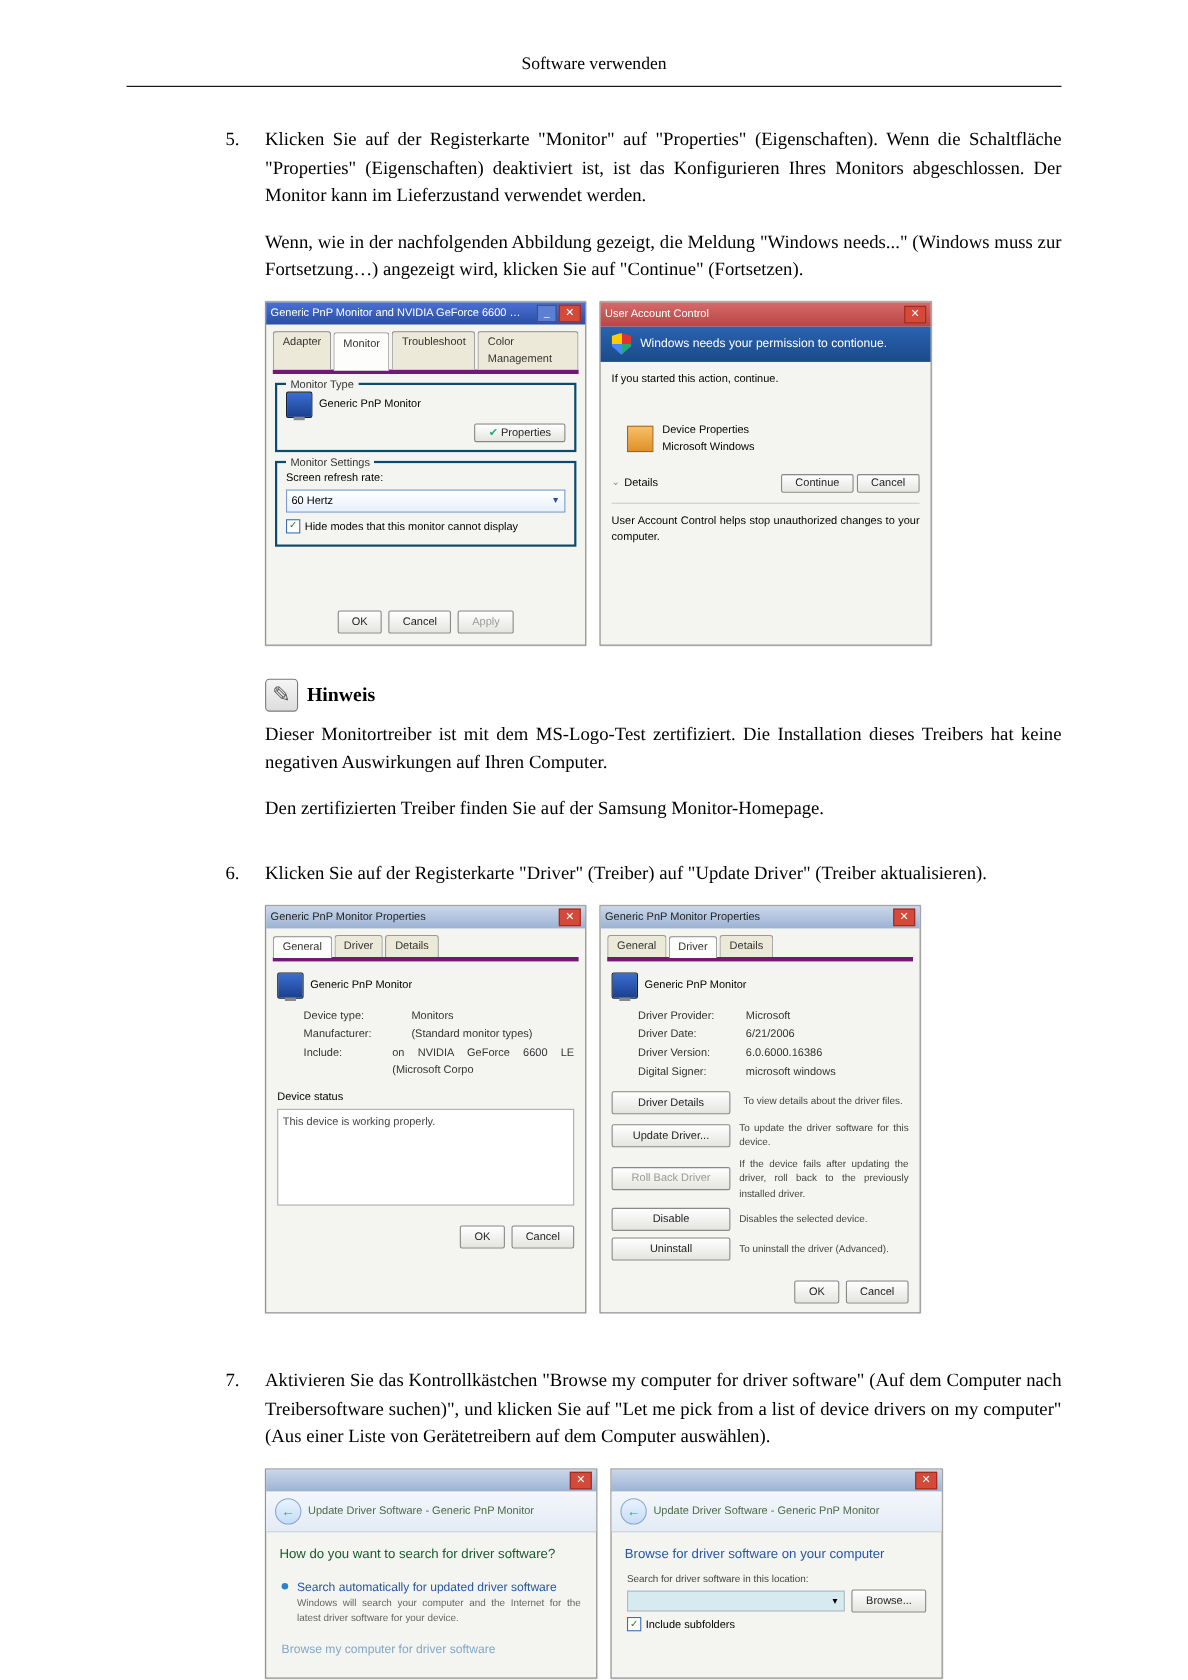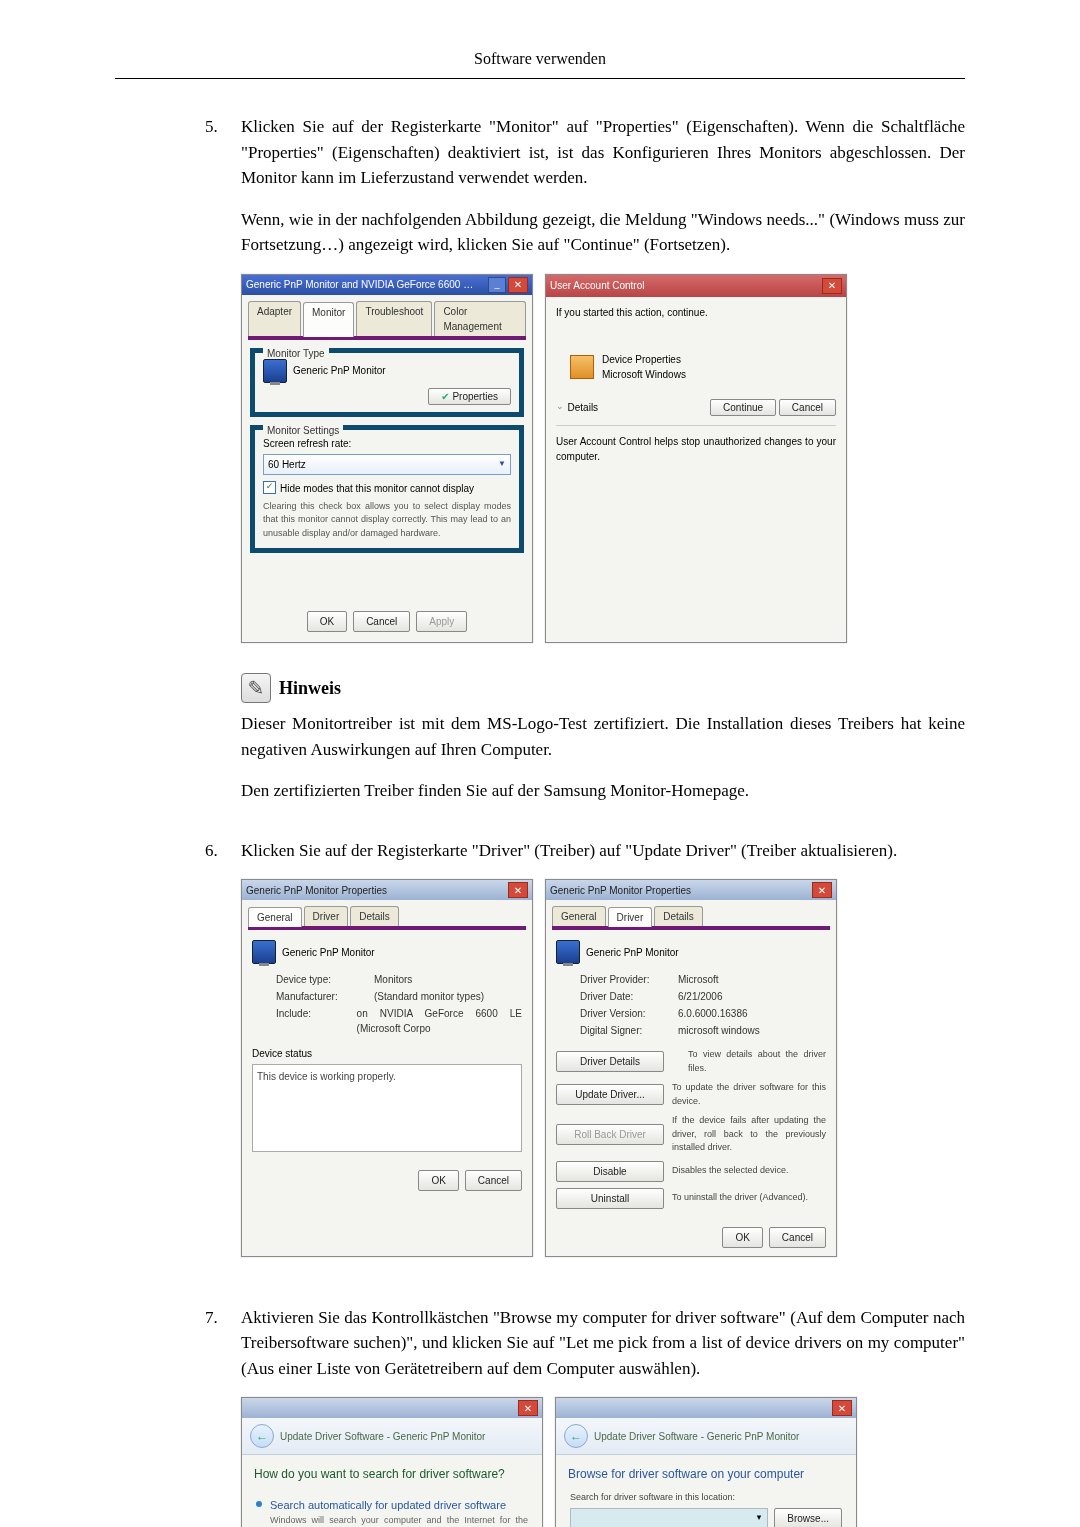--- a/index.html
+++ b/index.html
@@ -121,21 +121,21 @@
     font-size: 10px;
     color: #333;
     border-radius: 3px 3px 0 0;
   }
   .tab.active {
     background: #fdfdfb;
     position: relative;
     top: 1px;
   }
   .groupbox {
-    border: 5px solid #0c4a6e;
+    border: 2px solid #0c4a6e;
     margin: 8px;
     padding: 6px 8px 8px 8px;
     position: relative;
   }
   .grouplabel {
     position: absolute;
     top: -7px;
     left: 8px;
     background: #f4f4f0;
     padding: 0 4px;
@@ -271,34 +271,37 @@
                 <span class="grouplabel">Monitor Settings</span>
                 <div style="font-size:10px;margin-bottom:3px;">Screen refresh rate:</div>
                 <div class="select">
                   <span>60 Hertz</span>
                     <span class="caret">▼</span>
                 </div>
                 <div class="checkbox-row">
                   <div class="cb">✓</div>
                   <span>Hide modes that this monitor cannot display</span>
                 </div>
-                <div style="font-size:9px;color:#555;margin-top:4px;">Clearing this check box allows you to select display modes that this monitor cannot display correctly. This may lead to an unusable display and/or damaged hardware.</div>
               </div>
               <div style="height:40px;"></div>
               <div class="dlg-btnrow">
                 <span class="btn">OK</span>
                 <span class="btn">Cancel</span>
                 <span class="btn disabled">Apply</span>
               </div>
             </div>
 
             <div class="dialog" style="width:300px;">
               <div class="titlebar vista">
                 <span>User Account Control</span>
                 <div class="tb-close">✕</div>
+              </div>
+              <div class="uac-bluebar">
+                <div class="shield"></div>
+                <span>Windows needs your permission to contionue.</span>
               </div>
               <div style="padding:8px 10px;">
                 <div style="font-size:10px;margin-bottom:8px;">If you started this action, continue.</div>
                 <div style="display:flex;gap:8px;align-items:center;margin-left:14px;margin-top:32px;">
                   <div class="uac-icon"></div>
                   <div>
                     <div style="font-size:10px;">Device Properties</div>
                     <div style="font-size:10px;">Microsoft Windows</div>
                   </div>
                 </div>
@@ -397,21 +400,21 @@
                   </div>
                 <div class="fieldrow">
                     <span class="lbl">Driver Version:</span>
                     <span class="val">6.0.6000.16386</span>
                   </div>
                 <div class="fieldrow">
                     <span class="lbl">Digital Signer:</span>
                     <span class="val">microsoft windows</span>
                   </div>
 
-                <div style="display:flex;gap:24px;margin-top:10px;align-items:center;">
+                <div style="display:flex;gap:12px;margin-top:10px;align-items:center;">
                   <span class="btn" style="width:82px;text-align:center;">Driver Details</span>
                   <span style="font-size:9px;color:#444;flex:1;">To view details about the driver files.</span>
                 </div>
                 <div style="display:flex;gap:8px;margin-top:6px;align-items:center;">
                   <span class="btn" style="width:82px;text-align:center;">Update Driver...</span>
                   <span style="font-size:9px;color:#444;flex:1;">To update the driver software for this device.</span>
                 </div>
                 <div style="display:flex;gap:8px;margin-top:6px;align-items:center;">
                   <span class="btn disabled" style="width:82px;text-align:center;">Roll Back Driver</span>
                   <span style="font-size:9px;color:#444;flex:1;">If the device fails after updating the driver, roll back to the previously installed driver.</span>

